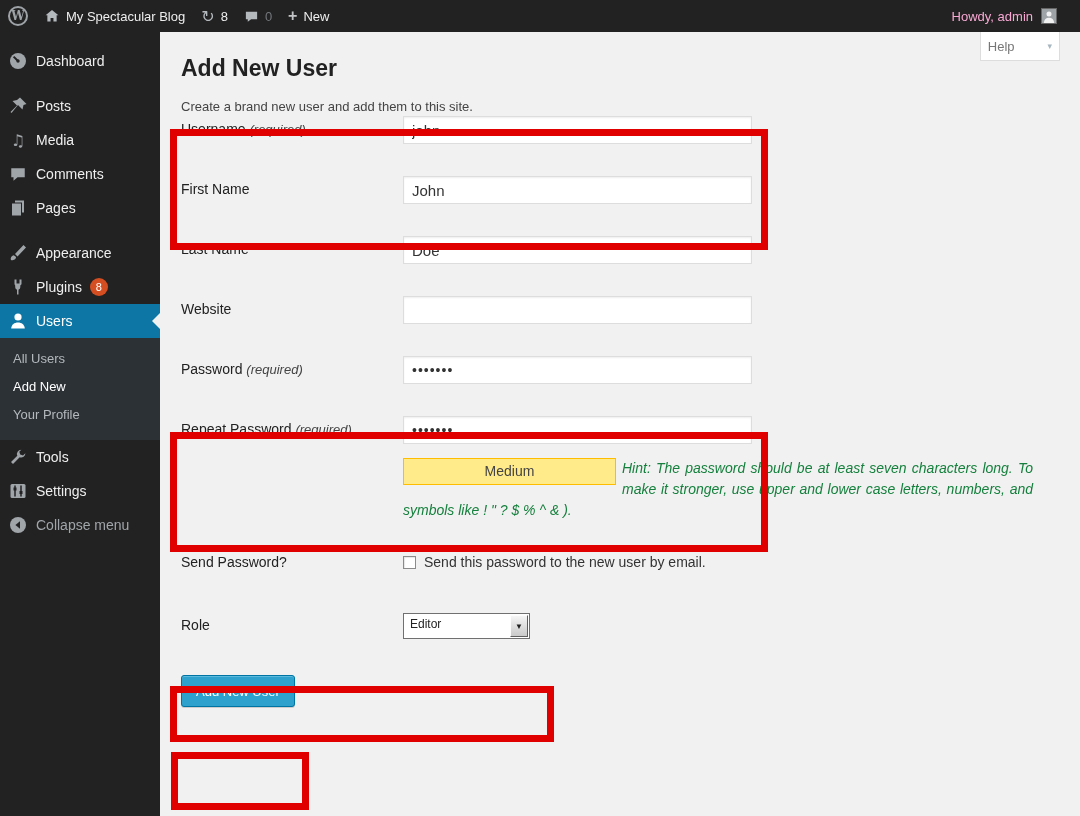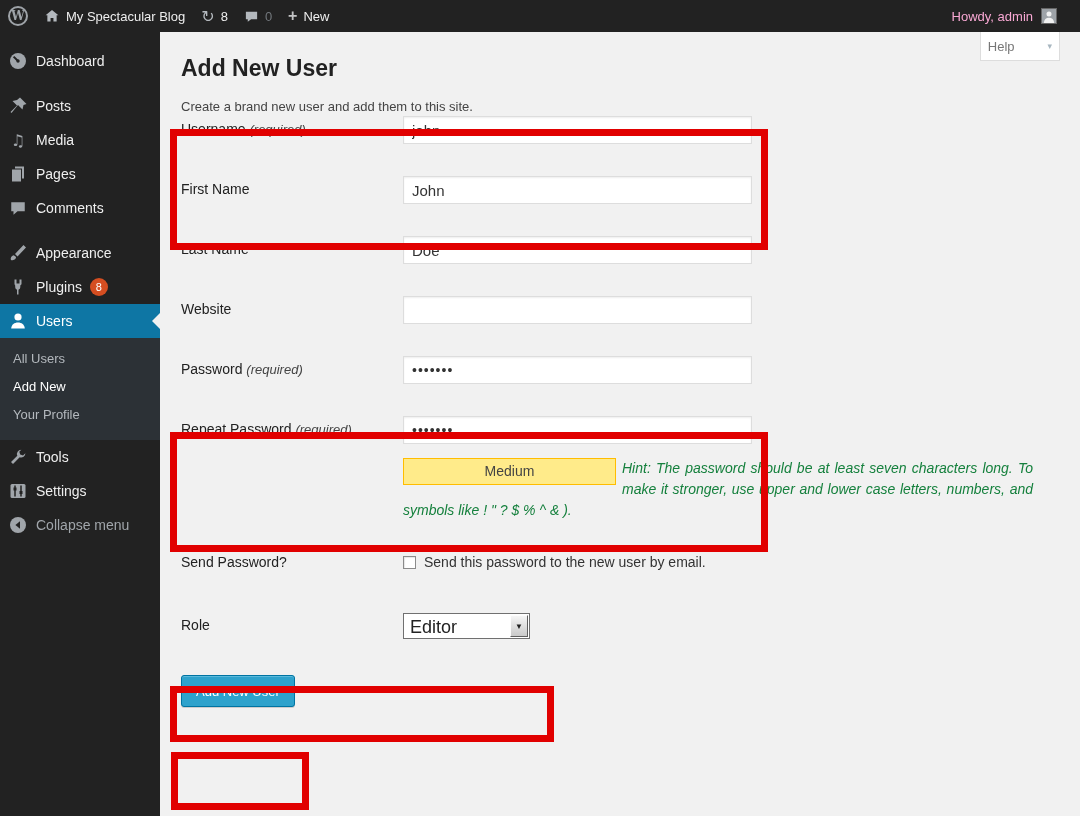--- a/index.html
+++ b/index.html
@@ -77,21 +77,21 @@
 
   .send-row { display:flex; align-items:flex-start; height:20px; margin-top:32px; margin-bottom:0; }
   .checkbox { width:13px; height:13px; border:1px solid #8b8b8b; background:#fff;
               display:inline-block; margin:3px 8px 0 0; box-shadow:inset 1px 1px 1px rgba(0,0,0,.1);
               cursor:pointer; flex-shrink:0; }
   .cb-label { font-size:14px; color:#333; padding-top:1px; cursor:pointer; }
 
   .role-row { display:flex; align-items:flex-start; height:26px; margin-top:40px; margin-bottom:0; }
   .select { display:inline-flex; width:127px; height:26px; background:#fff;
             border:1px solid #707070; align-items:stretch; cursor:pointer; }
-  .select .sel-txt { flex:1; font-size:18px; color:#222; padding:3px 0 0 6px; }
+  .select .sel-txt { flex:1; font-size:12px; color:#222; padding:3px 0 0 6px; }
   .select .sel-btn { width:18px; background:linear-gradient(#f5f5f5,#c9c9c9);
             border:1px solid; border-color:#fdfdfd #5f5f5f #5f5f5f #fdfdfd; margin:1px;
             display:flex; align-items:center; justify-content:center; }
   .select .sel-caret { font-size:8px; color:#222; }
 
   .submit-row { margin-top:36px; }
   .btn-primary { display:inline-block; height:32px; padding:0 14px; background:#2ea2cc;
             border:1px solid #0074a2; border-radius:3px; color:#fff; font-size:13px;
             line-height:29px; cursor:pointer; font-family:inherit;
             box-shadow:inset 0 1px 0 rgba(120,200,230,.6), 0 1px 0 rgba(0,0,0,.15); }
@@ -178,35 +178,35 @@
 
     <div class="menu-item">
       <span class="mi">
         <span class="glyph">♫</span>
       </span>
       <span>Media</span>
     </div>
 
     <div class="menu-item">
       <span class="mi">
+        <svg width="18" height="18" viewBox="0 0 20 20">
+            <path d="M2.5 3.5h15v10H9.5l-4.5 4v-4h-2.5z"></path>
+          </svg>
+      </span>
+      <span>Comments</span>
+    </div>
+
+    <div class="menu-item">
+      <span class="mi">
         <svg width="20" height="20" viewBox="0 0 20 20">
             <path d="M7 2.5h9v12h-2v-10H7z"></path>
             <path d="M4 5.5h9v12H4z"></path>
           </svg>
       </span>
       <span>Pages</span>
-    </div>
-
-    <div class="menu-item">
-      <span class="mi">
-        <svg width="18" height="18" viewBox="0 0 20 20">
-            <path d="M2.5 3.5h15v10H9.5l-4.5 4v-4h-2.5z"></path>
-          </svg>
-      </span>
-      <span>Comments</span>
     </div>
 
     <div class="menu-sep"></div>
 
     <div class="menu-item">
       <span class="mi">
         <svg width="20" height="20" viewBox="0 0 20 20">
             <path d="M15.5 2l2.5 2.5-8.5 9-2.5-2.5zM5.8 12.2c-2 .3-2.8 1.8-3.1 3.6-.1.9.7 1.6 1.8 1.4 2.2-.4 3.4-1.4 3.6-3.2z"></path>
           </svg>
       </span>

